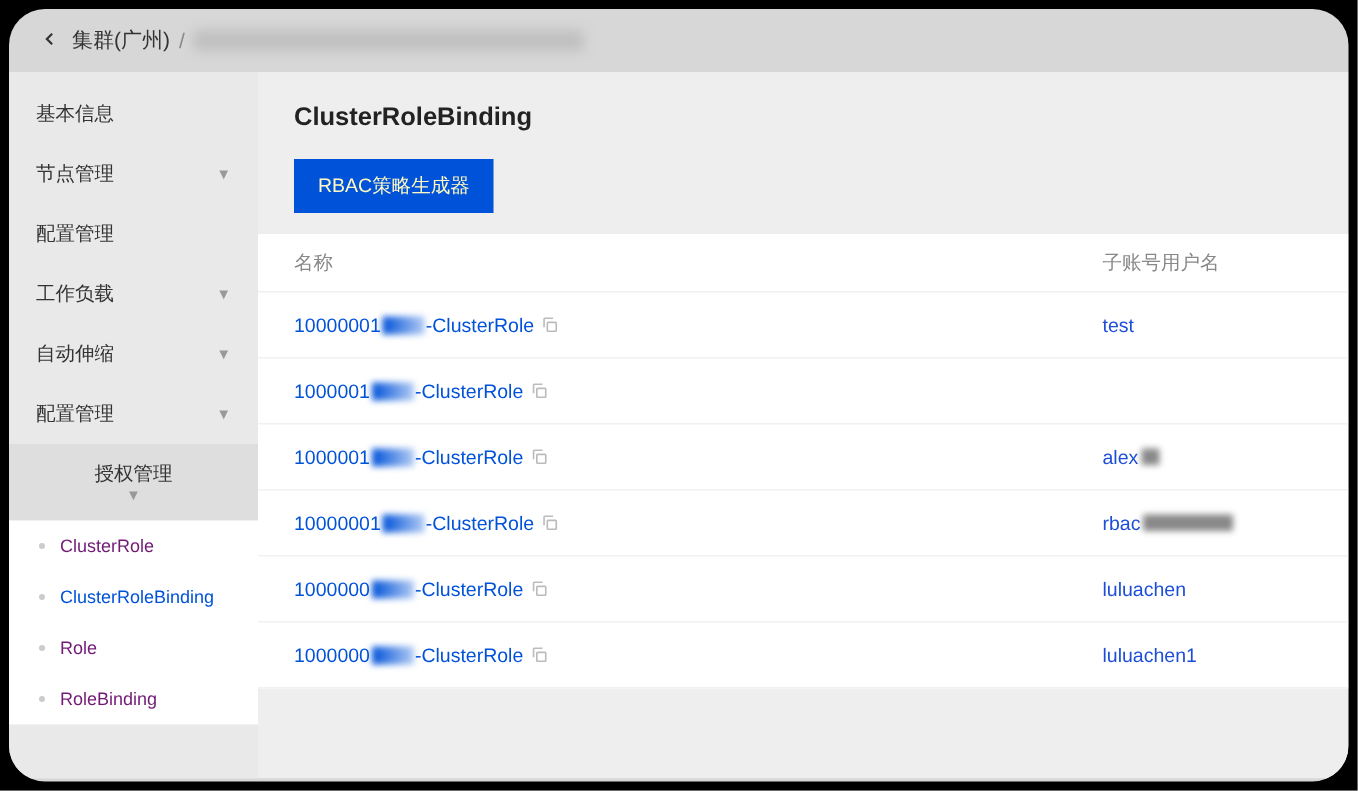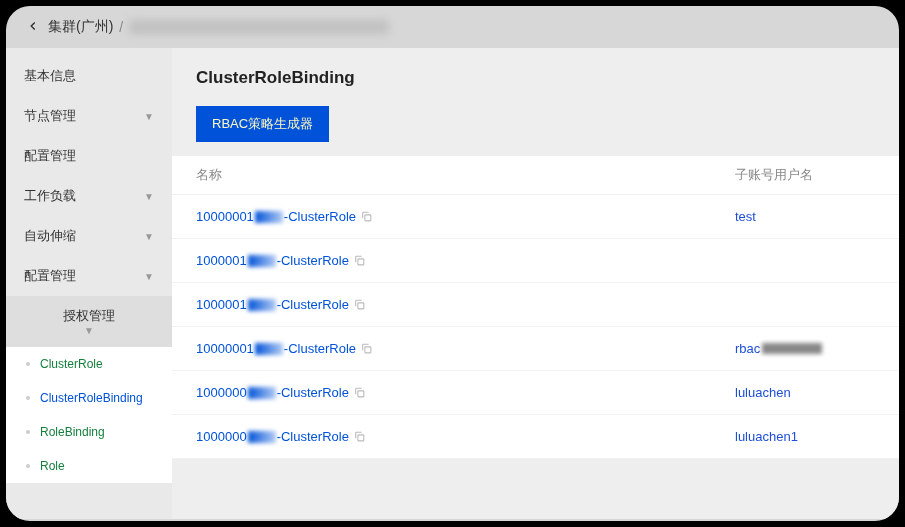--- a/index.html
+++ b/index.html
@@ -8,21 +8,21 @@
 .breadcrumb { display: flex; align-items: center; padding: 12px 20px; font-size: 14px; color: #333; }
 .back-arrow { margin-right: 8px; color: #333; cursor: pointer; }
 .bc-sep { margin: 0 6px; color: #888; }
 .bc-blur { filter: blur(4px); color: #999; display: inline-block; width: 260px; height: 14px; background: #c0c0c0; border-radius: 2px; }
 .main { display: flex; height: calc(100% - 44px); }
 .sidebar { width: 166px; background: #e9e9e9; padding-top: 8px; }
 .side-item { padding: 11px 18px; font-size: 13px; color: #333; display: flex; justify-content: space-between; align-items: center; cursor: pointer; }
 .side-item.active { background: #dedede; flex-direction: column; }
 .chevron { color: #999; font-size: 10px; }
 .sub-list { background: #fff; }
-.sub-item { padding: 10px 18px 10px 34px; font-size: 12px; color: #15803d; position: relative; cursor: pointer; }
+.sub-item { padding: 10px 18px 10px 34px; font-size: 12px; color: #701a75; position: relative; cursor: pointer; }
 .sub-item::before { content: ""; position: absolute; left: 20px; top: 50%; width: 4px; height: 4px; background: #ccc; border-radius: 50%; transform: translateY(-50%); }
 .sub-item.selected { color: #0052d9; }
 .content { flex: 1; background: #eee; padding: 0 0 0 0; overflow: hidden; }
 .content-inner { background: #eee; height: 100%; }
 .page-title { font-size: 17px; font-weight: 600; color: #222; padding: 20px 24px 18px; }
 .panel { background: #fff; margin: 0 0 0 0; }
 .btn-primary { background: #0052d9; color: #fef9c3; border: none; padding: 9px 16px; font-size: 13px; margin: 0 0 14px 24px; cursor: pointer; }
 .thead { display: flex; padding: 10px 24px; color: #888; font-size: 13px; border-bottom: 1px solid #f0f0f0; }
 .th-name { flex: 1; }
 .th-user { width: 140px; }
@@ -73,22 +73,22 @@
           <span>配置管理</span>
           <span class="chevron">▼</span>
         </div>
         <div class="side-item active">
           <span>授权管理</span>
           <span class="chevron">▼</span>
         </div>
         <div class="sub-list">
           <div class="sub-item">ClusterRole</div>
           <div class="sub-item selected">ClusterRoleBinding</div>
+          <div class="sub-item">Role</div>
           <div class="sub-item">RoleBinding</div>
-          <div class="sub-item">Role</div>
         </div>
       </div>
     <div class="content">
       <div class="content-inner">
         <div class="page-title">ClusterRoleBinding</div>
         <button class="btn-primary">RBAC策略生成器</button>
         <div class="panel">
           <div class="thead">
             <div class="th-name">名称</div>
             <div class="th-user">子账号用户名</div>
@@ -126,20 +126,21 @@
                   <span class="name-part">1000001</span>
                   <span class="name-blur"></span>
                   <span class="name-part">-ClusterRole</span>
                   <span class="copy-icon">
                     <svg width="13" height="13" viewBox="0 0 24 24" fill="none" stroke="#bbb" stroke-width="2">
                       <rect x="9" y="9" width="11" height="11" rx="1"></rect>
                       <path d="M5 15V5a1 1 0 011-1h10"></path>
                     </svg>
                   </span>
                 </div>
+                <div class="td-user">alex<span class="user-blur" style="width:12px"></span></div>
               </div>
               <div class="trow">
                 <div class="td-name">
                   <span class="name-part">10000001</span>
                   <span class="name-blur"></span>
                   <span class="name-part">-ClusterRole</span>
                   <span class="copy-icon">
                     <svg width="13" height="13" viewBox="0 0 24 24" fill="none" stroke="#bbb" stroke-width="2">
                       <rect x="9" y="9" width="11" height="11" rx="1"></rect>
                       <path d="M5 15V5a1 1 0 011-1h10"></path>

